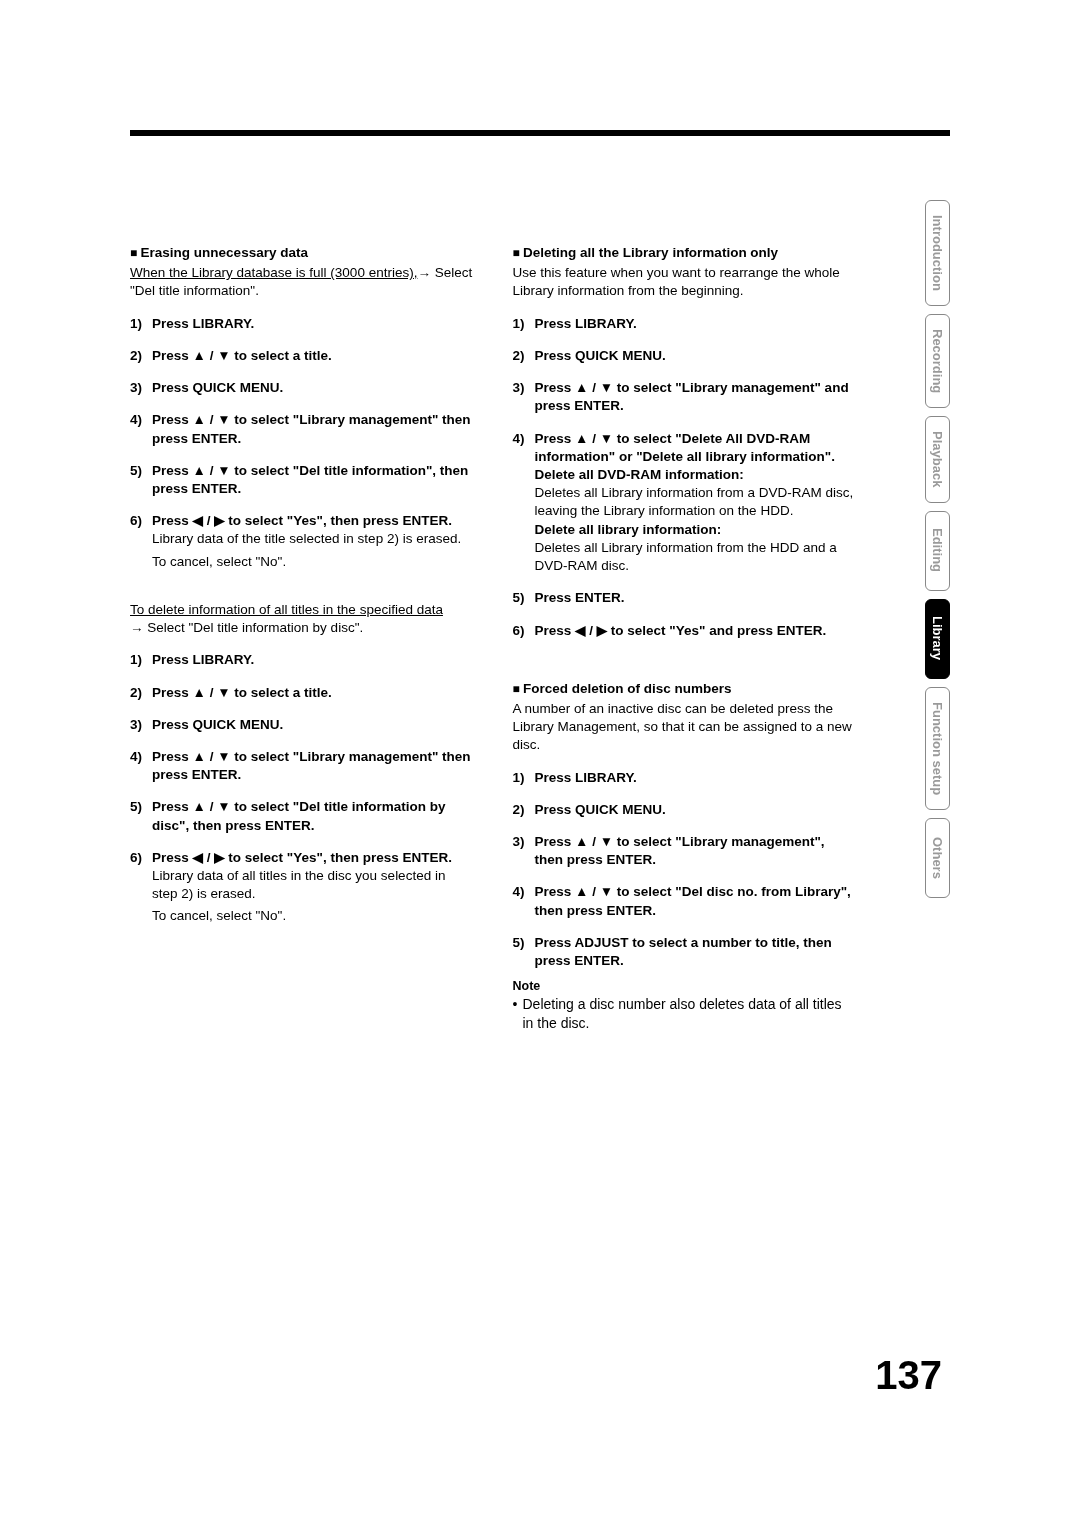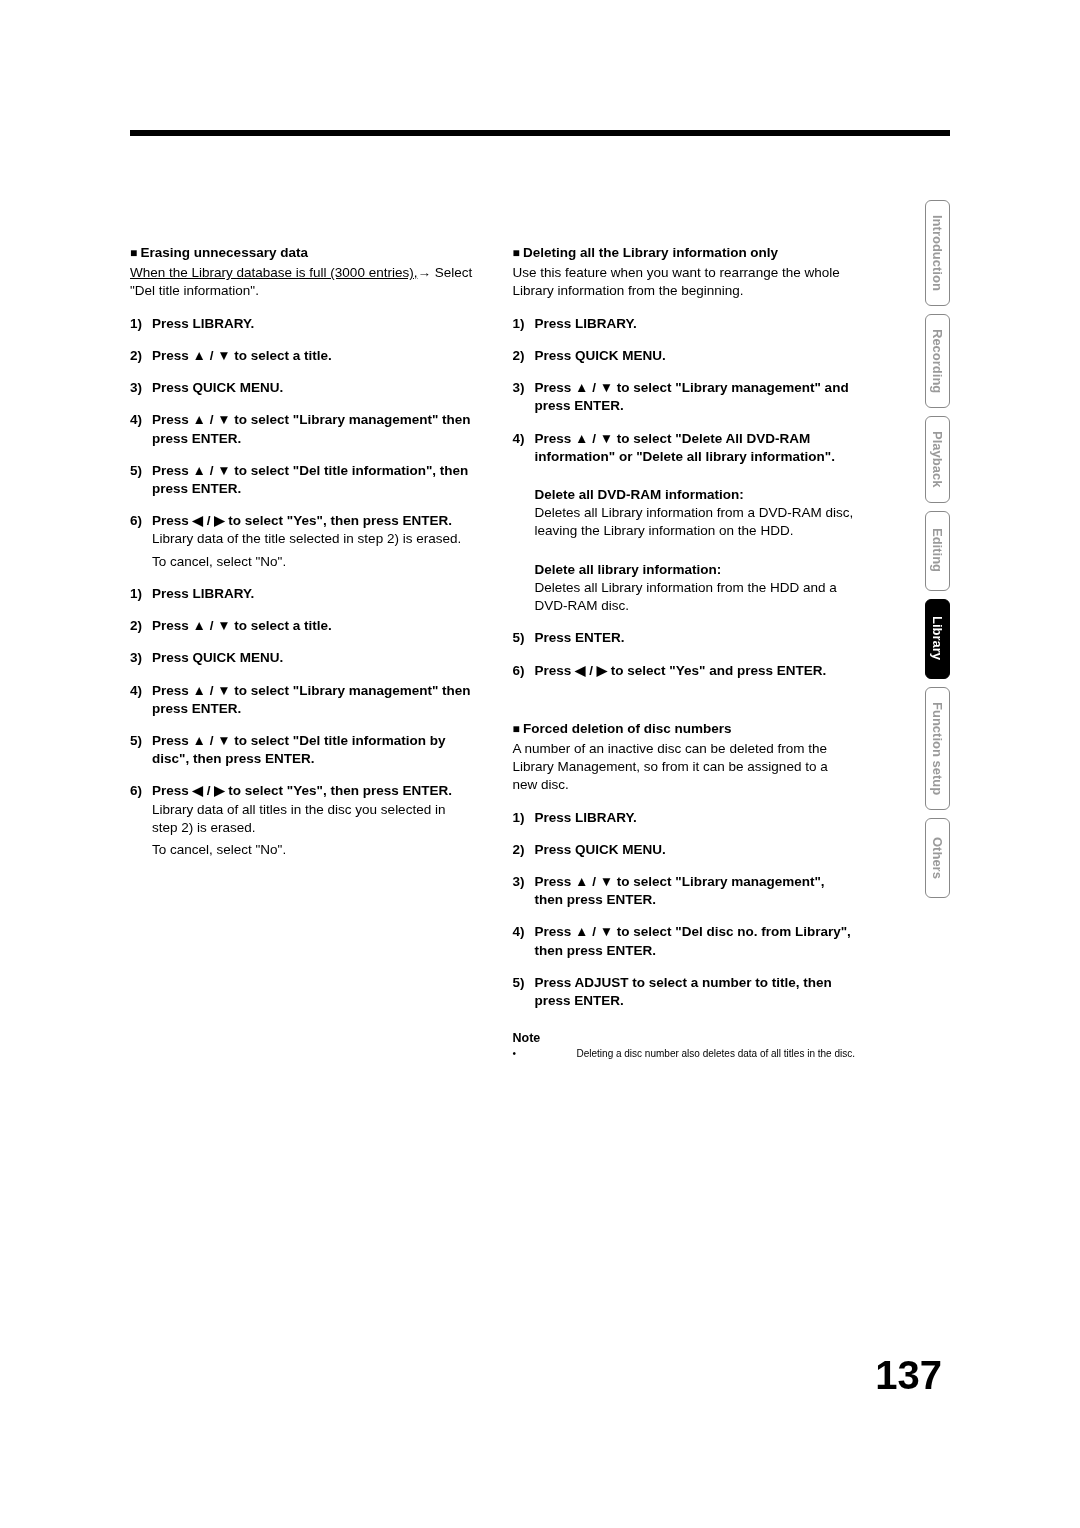--- a/index.html
+++ b/index.html
@@ -43,23 +43,23 @@
     content: "■ ";
     font-size: 12px;
   }
   .intro { margin-bottom: 10px; }
   .underline { text-decoration: underline; }
   .step { margin: 14px 0 0 0; padding-left: 22px; position: relative; }
   .step-num { position: absolute; left: 0; font-weight: bold; }
   .step-head { font-weight: bold; }
   .step-body { font-weight: normal; }
   .note-link { margin-top: 30px; }
-  .subbold { font-weight: bold; margin-top: 20px; }
-  .note-head { font-weight: bold; font-size: 12.5px; margin-top: 20px; }
-  .note-body { font-size: 10px; padding-left: 10px; position: relative; text-align: right; }
+  .subbold { font-weight: bold; }
+  .note-head { font-weight: bold; font-size: 12.5px; margin-top: 8px; }
+  .note-body { font-size: 14px; padding-left: 10px; position: relative; }
   .note-body::before { content: "•"; position: absolute; left: 0; }
   .tabs {
     position: absolute;
     right: 130px;
     top: 200px;
     width: 80px;
     display: flex;
     flex-direction: column;
     gap: 8px;
     align-items: flex-end;
@@ -105,20 +105,24 @@
     <div class="step"><span class="step-num">1)</span><span class="step-head">Press LIBRARY.</span></div>
     <div class="step"><span class="step-num">2)</span><span class="step-head">Press ▲ / ▼ to select a title.</span></div>
     <div class="step"><span class="step-num">3)</span><span class="step-head">Press QUICK MENU.</span></div>
     <div class="step"><span class="step-num">4)</span><span class="step-head">Press ▲ / ▼ to select "Library management" then press ENTER.</span></div>
     <div class="step"><span class="step-num">5)</span><span class="step-head">Press ▲ / ▼ to select "Del title information", then press ENTER.</span></div>
     <div class="step"><span class="step-num">6)</span><span class="step-head">Press ◀ / ▶ to select "Yes", then press ENTER.</span>
       <div class="step-body">Library data of the title selected in step 2) is erased.</div>
       <div class="step-body" style="margin-top:4px">To cancel, select "No".</div>
     </div>
 
+    <div class="note-link">
+      <span class="underline">To delete information of all titles in the specified data</span><br>
+      <span>→ Select "Del title information by disc".</span>
+    </div>
 
     <div class="step"><span class="step-num">1)</span><span class="step-head">Press LIBRARY.</span></div>
     <div class="step"><span class="step-num">2)</span><span class="step-head">Press ▲ / ▼ to select a title.</span></div>
     <div class="step"><span class="step-num">3)</span><span class="step-head">Press QUICK MENU.</span></div>
     <div class="step"><span class="step-num">4)</span><span class="step-head">Press ▲ / ▼ to select "Library management" then press ENTER.</span></div>
     <div class="step"><span class="step-num">5)</span><span class="step-head">Press ▲ / ▼ to select "Del title information by disc", then press ENTER.</span></div>
     <div class="step"><span class="step-num">6)</span><span class="step-head">Press ◀ / ▶ to select "Yes", then press ENTER.</span>
       <div class="step-body">Library data of all titles in the disc you selected in step 2) is erased.</div>
       <div class="step-body" style="margin-top:4px">To cancel, select "No".</div>
     </div>
@@ -136,21 +140,21 @@
       <div class="step-body">Deletes all Library information from a DVD-RAM disc, leaving the Library information on the HDD.</div>
       <div class="subbold">Delete all library information:</div>
       <div class="step-body">Deletes all Library information from the HDD and a DVD-RAM disc.</div>
     </div>
     <div class="step"><span class="step-num">5)</span><span class="step-head">Press ENTER.</span></div>
     <div class="step"><span class="step-num">6)</span><span class="step-head">Press ◀ / ▶ to select "Yes" and press ENTER.</span></div>
 
     <div style="height:40px"></div>
 
     <div class="section-title">Forced deletion of disc numbers</div>
-    <div class="intro">A number of an inactive disc can be deleted from the Library Management, so from it can be assigned to a new disc.</div>
+    <div class="intro">A number of an inactive disc can be deleted press the Library Management, so that it can be assigned to a new disc.</div>
 
     <div class="step"><span class="step-num">1)</span><span class="step-head">Press LIBRARY.</span></div>
     <div class="step"><span class="step-num">2)</span><span class="step-head">Press QUICK MENU.</span></div>
     <div class="step"><span class="step-num">3)</span><span class="step-head">Press ▲ / ▼ to select "Library management", then press ENTER.</span></div>
     <div class="step"><span class="step-num">4)</span><span class="step-head">Press ▲ / ▼ to select "Del disc no. from Library", then press ENTER.</span></div>
     <div class="step"><span class="step-num">5)</span><span class="step-head">Press ADJUST to select a number to title, then press ENTER.</span></div>
 
     <div class="note-head">Note</div>
     <div class="note-body">Deleting a disc number also deletes data of all titles in the disc.</div>
   </div>

